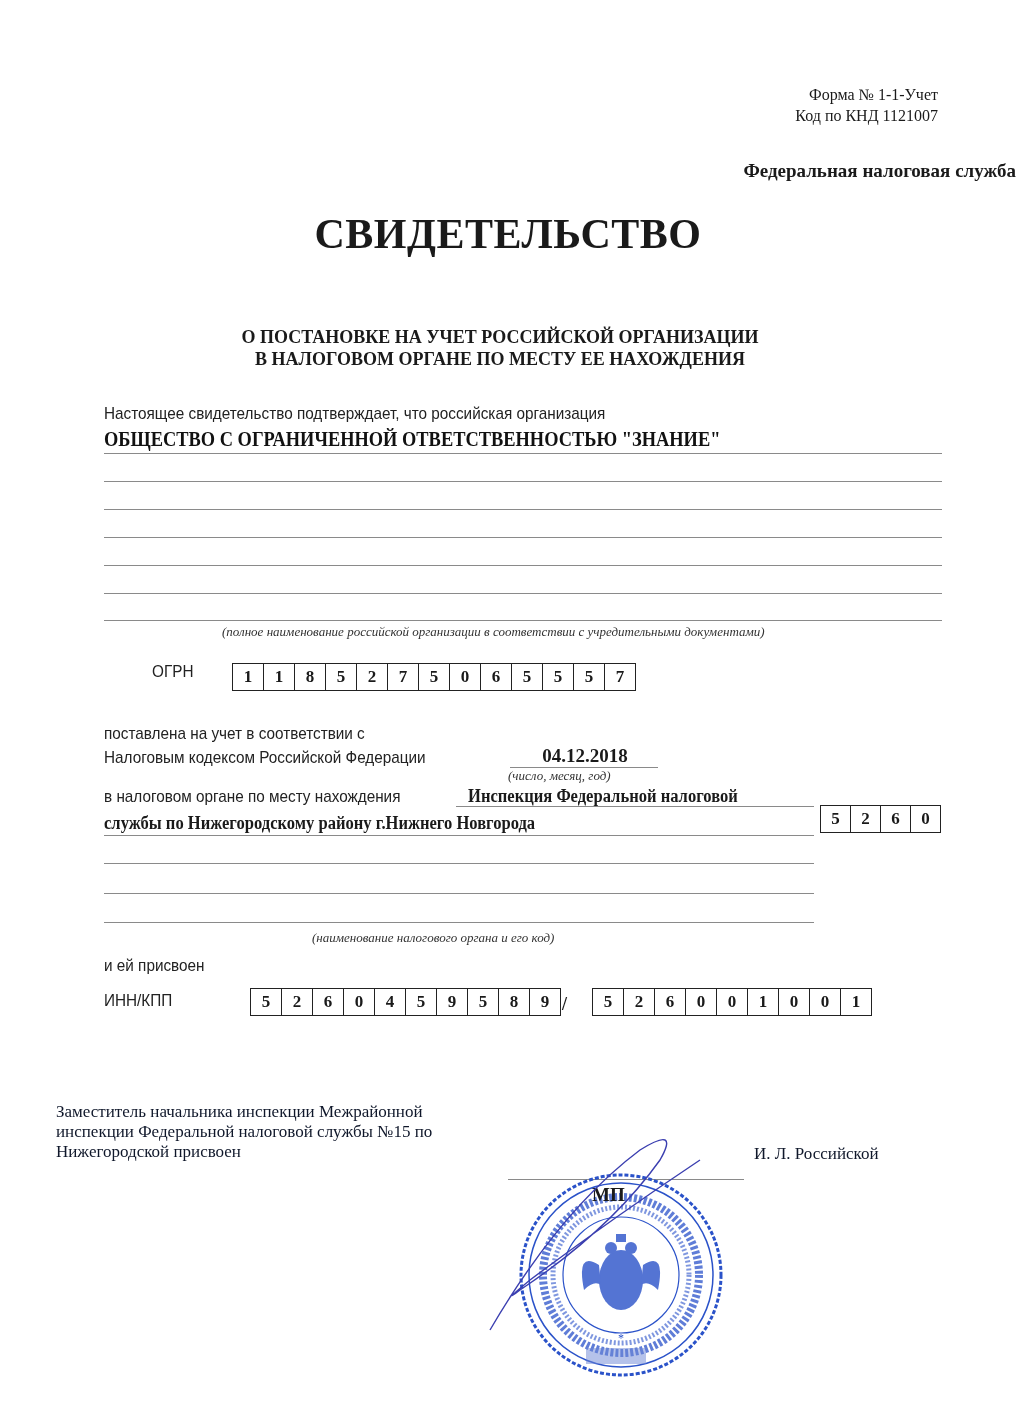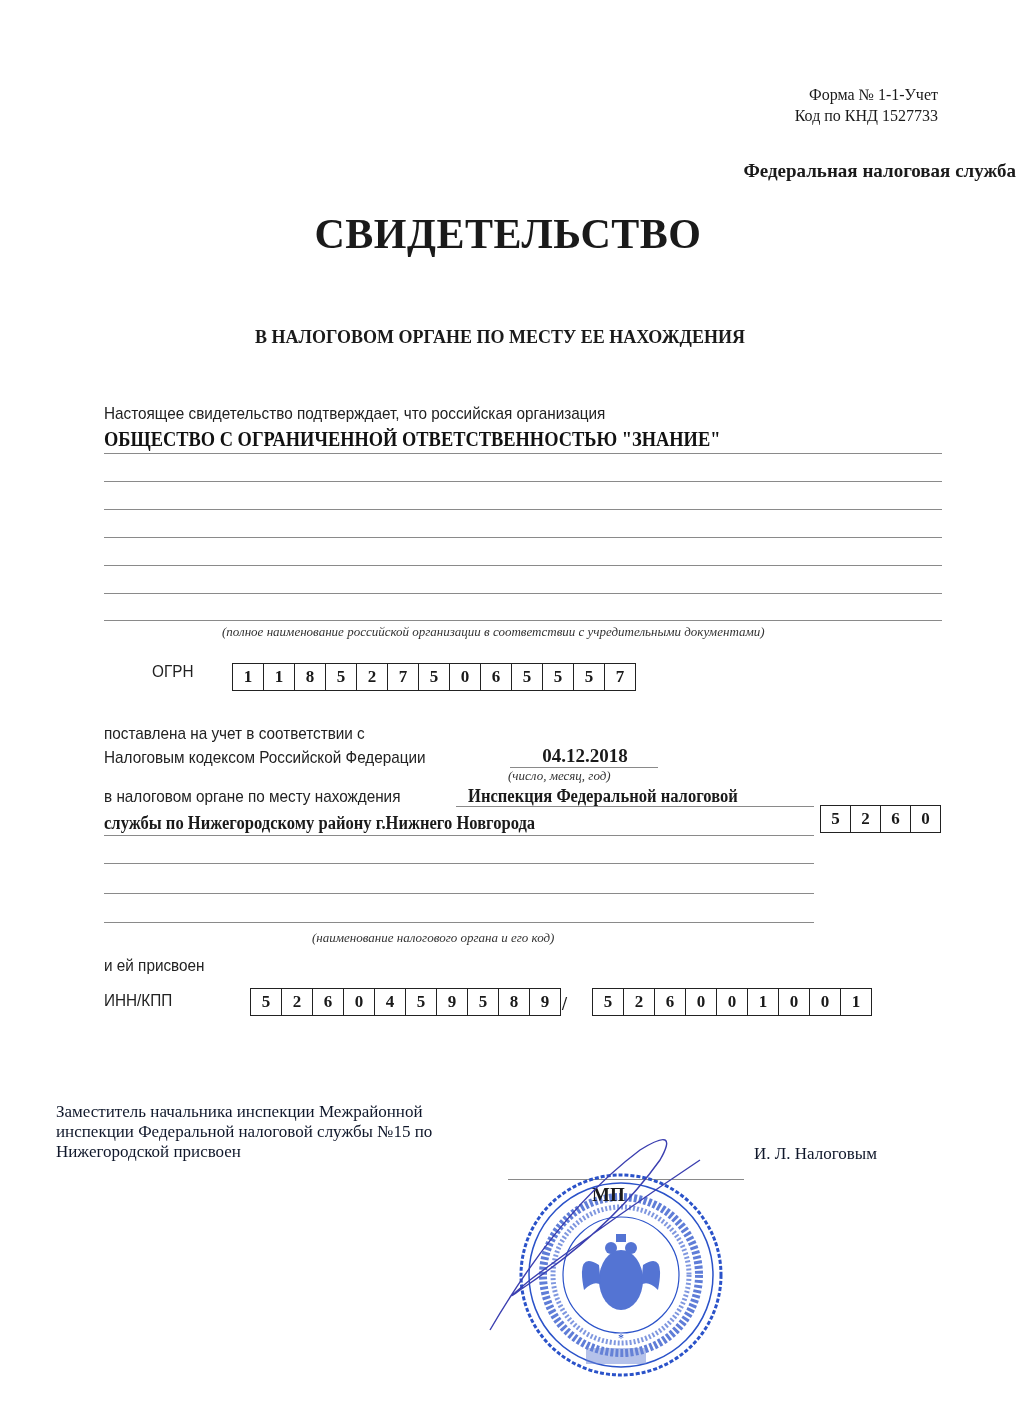--- a/index.html
+++ b/index.html
@@ -23,26 +23,27 @@
   .cells.small .cell { width: 29px; }
   .bold { font-weight: bold; }
   .sig-text { font-family: "Liberation Serif", serif; font-size: 17px; line-height: 20px; color: #0f172a; }
   .seal { left: 516px; top: 1170px; width: 210px; height: 210px; }
 </style>
 </head>
 <body>
 
 <div class="abs form-meta">
   <div>Форма № 1-1-Учет</div>
-  <div>Код по КНД 1527733</div>
+  <div>Код по КНД 1121007</div>
 </div>
 
 <div class="abs agency">Федеральная налоговая служба</div>
 <div class="abs title">СВИДЕТЕЛЬСТВО</div>
 <div class="abs subtitle">
+  <div>О ПОСТАНОВКЕ НА УЧЕТ РОССИЙСКОЙ ОРГАНИЗАЦИИ</div>
   <div>В НАЛОГОВОМ ОРГАНЕ  ПО МЕСТУ ЕЕ НАХОЖДЕНИЯ</div>
 </div>
 
 <div class="abs intro">Настоящее свидетельство подтверждает, что российская организация</div>
 <div class="abs orgname">ОБЩЕСТВО С ОГРАНИЧЕННОЙ ОТВЕТСТВЕННОСТЬЮ "ЗНАНИЕ"</div>
 <div class="abs rule" style="left:104px;width:838px;top:453px;"></div>
 <div class="abs rule" style="left:104px;width:838px;top:481px;"></div>
 <div class="abs rule" style="left:104px;width:838px;top:509px;"></div>
 <div class="abs rule" style="left:104px;width:838px;top:537px;"></div>
 <div class="abs rule" style="left:104px;width:838px;top:565px;"></div>
@@ -114,21 +115,21 @@
     <div class="cell">0</div>
     <div class="cell">0</div>
     <div class="cell">1</div>
   </div>
 
 <div class="abs sig-text" style="left:56px;top:1102px;">
   <div>Заместитель начальника инспекции Межрайонной</div>
   <div>инспекции Федеральной налоговой службы №15 по</div>
   <div>Нижегородской присвоен</div>
 </div>
-<div class="abs sig-text" style="left:754px;top:1144px;">И. Л. Налоговым</div>
+<div class="abs sig-text" style="left:754px;top:1144px;">И. Л. Российской</div>
 <div class="abs rule" style="left:508px;width:236px;top:1179px;"></div>
 
 <svg class="abs seal" viewBox="0 0 210 210">
   <circle cx="105" cy="105" r="100" fill="none" stroke="#2a52c9" stroke-width="3" stroke-dasharray="4 2"></circle>
   <circle cx="105" cy="105" r="92" fill="none" stroke="#2a52c9" stroke-width="1.5"></circle>
   <circle cx="105" cy="105" r="78" fill="none" stroke="#2a52c9" stroke-width="8" stroke-dasharray="3 2" opacity="0.75"></circle>
   <circle cx="105" cy="105" r="68" fill="none" stroke="#2a52c9" stroke-width="5" stroke-dasharray="2 2" opacity="0.6"></circle>
   <circle cx="105" cy="105" r="58" fill="none" stroke="#2a52c9" stroke-width="1.2"></circle>
   <g fill="#2a52c9" opacity="0.8">
     <ellipse cx="105" cy="110" rx="22" ry="30"></ellipse>

